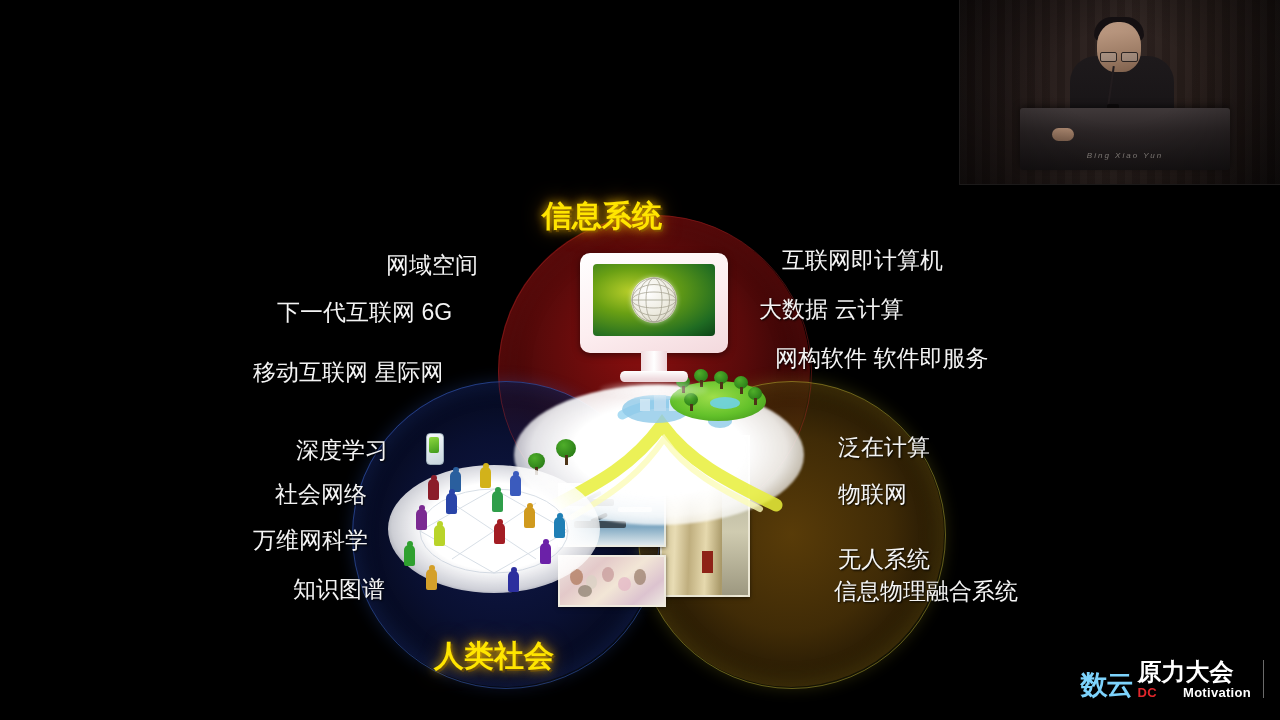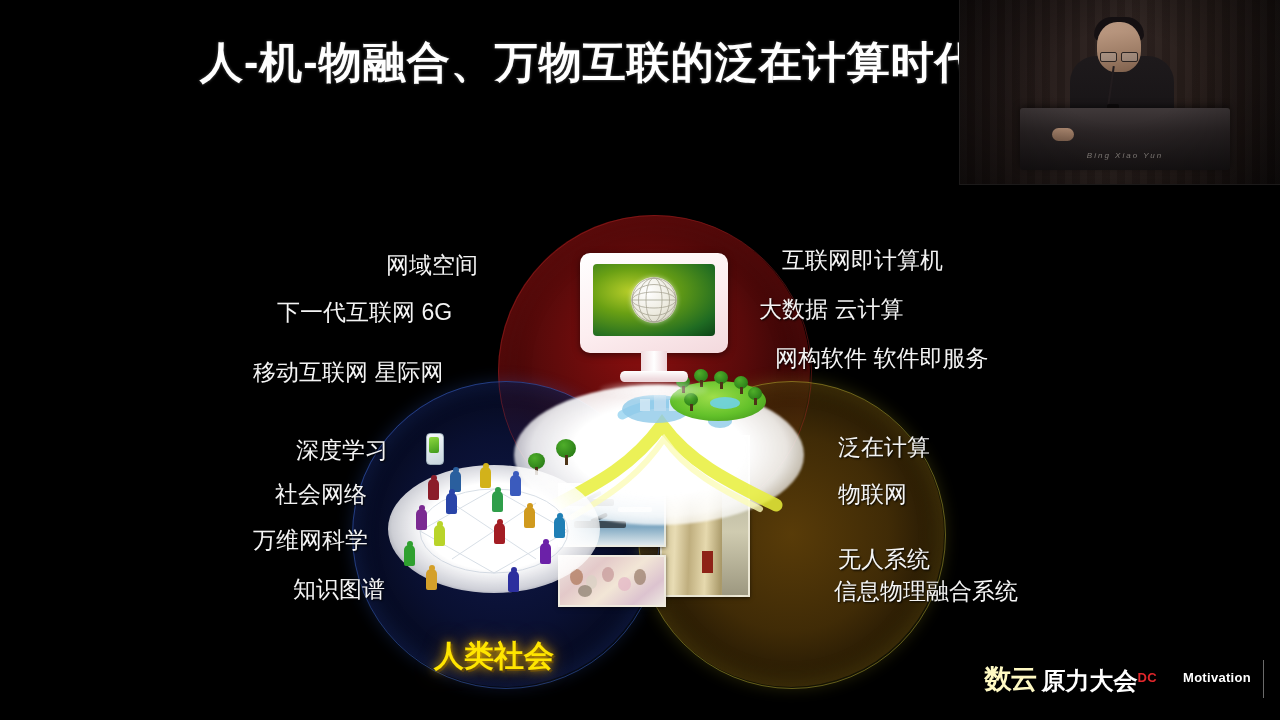--- a/index.html
+++ b/index.html
@@ -186,39 +186,38 @@
   .pip-badge{position:absolute;left:147px;top:104px;width:12px;height:16px;border-radius:2px;background:#0e0b0c;}
   .pip-handL{position:absolute;left:92px;top:128px;width:22px;height:13px;border-radius:7px;
     background:linear-gradient(180deg,#b48f76,#8a6a55);}
   .pip-handR{position:absolute;left:152px;top:122px;width:22px;height:14px;border-radius:7px;
     background:linear-gradient(180deg,#b48f76,#8a6a55);}
   .pip-shade{position:absolute;inset:0;background:radial-gradient(ellipse at 50% 42%,rgba(0,0,0,0) 30%,rgba(0,0,0,.55) 100%);}
 
   
   #logos{position:absolute;right:16px;bottom:16px;height:50px;display:flex;align-items:center;gap:12px;}
   .logo-a{display:flex;align-items:flex-end;gap:5px;}
-  .logo-a .cn{font-size:27px;font-weight:bold;color:#fef9c3;letter-spacing:-1px;line-height:1;}
-  .logo-a .stack{display:flex;flex-direction:row;line-height:1;}
+  .logo-a .cn{font-size:27px;font-weight:bold;color:#7dd3fc;letter-spacing:-1px;line-height:1;}
+  .logo-a .stack{display:flex;flex-direction:column;line-height:1;}
   .logo-a .stack .cn2{font-size:24px;font-weight:bold;color:#fff;letter-spacing:0px;}
   .logo-a .stack .en{font-size:13px;font-weight:bold;letter-spacing:.3px;margin-top:2px;}
   .logo-a .stack .en .dc{color:#e1262b;}
   .logo-a .stack .en .mo{color:#fff;padding-left:26px;}
   .divider{width:1px;height:38px;background:#6a6a6a;}
   .logo-b{display:flex;flex-direction:column;align-items:center;line-height:1;}
   .logo-b .yr{font-size:20px;font-weight:bold;color:#fff;letter-spacing:0px;}
   .logo-b .yr .hl{color:#e1262b;}
   .logo-b .cn3{font-size:10px;color:#e9e9e9;letter-spacing:.5px;margin-top:3px;}
   .logo-b .en3{font-size:6px;color:#b0b0b0;letter-spacing:1px;margin-top:3px;}
 </style>
 </head>
 <body>
 
 <div id="slide">
 
-  <div class="title">人-机-物融合、万物互联的泛在计算时代</div>
 
   <div id="venn">
 
     <div class="circ c-info"></div>
     <div class="circ c-human"></div>
     <div class="circ c-phys"></div>
     <div class="rim rim-info"></div>
     <div class="rim rim-human"></div>
     <div class="rim rim-phys"></div>
 
@@ -344,20 +343,21 @@
       <div class="person" style="left:38px;top:104px;background:#d4a02a;"></div>
       <div class="person" style="left:106px;top:58px;background:#a31d24;"></div>
       <div class="person" style="left:136px;top:42px;background:#d09a1e;"></div>
       <div class="person" style="left:152px;top:78px;background:#6b21a8;"></div>
       <div class="person" style="left:120px;top:106px;background:#2c2f9e;"></div>
       <div class="person" style="left:166px;top:52px;background:#1f7fb5;"></div>
     </div>
 
   </div>
 
+  <div class="cap cap-info">信息系统</div>
   <div class="cap cap-human">人类社会</div>
 
   <div class="kw" style="left:386px;top:250px;">网域空间</div>
   <div class="kw" style="left:277px;top:297px;">下一代互联网  6G</div>
   <div class="kw" style="left:253px;top:357px;">移动互联网  星际网</div>
 
   <div class="kw" style="left:742px;top:245px;margin-left:40px;">互联网即计算机</div>
   <div class="kw" style="left:759px;top:294px;">大数据      云计算</div>
   <div class="kw" style="left:775px;top:343px;">网构软件   软件即服务</div>
 

